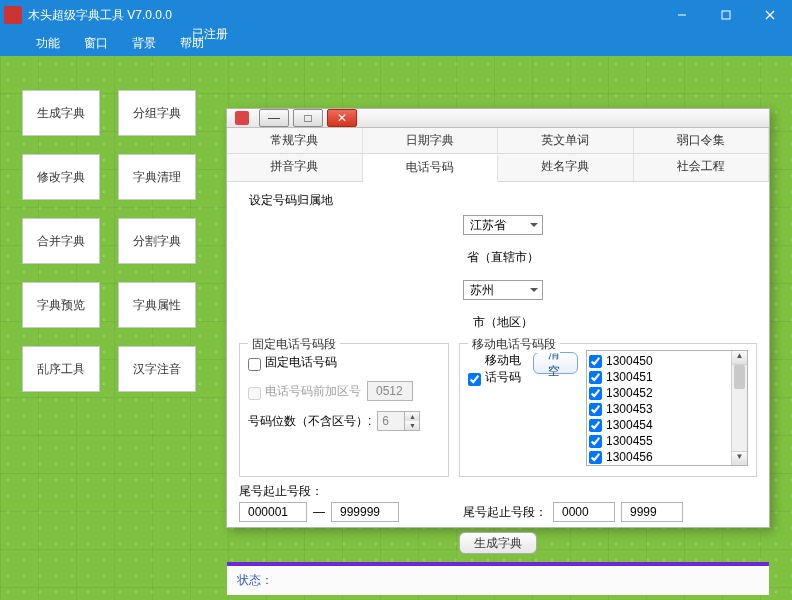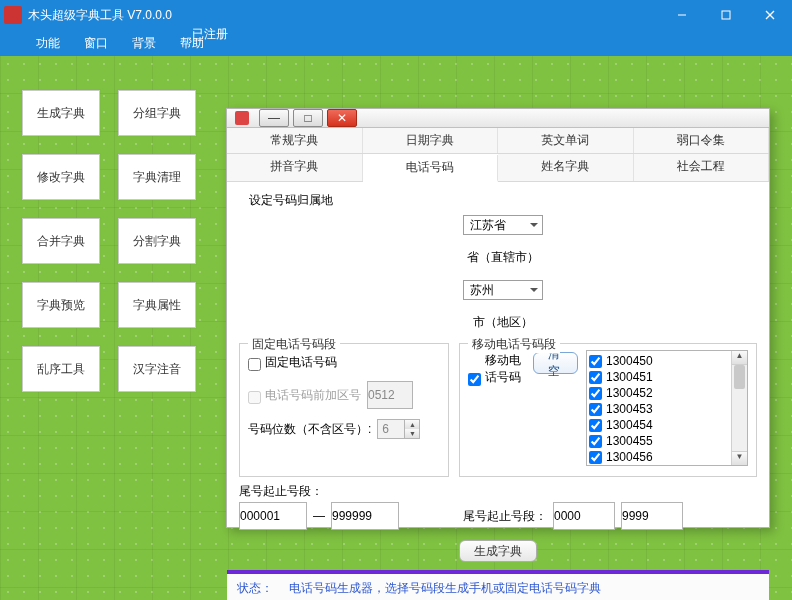--- a/index.html
+++ b/index.html
@@ -50,21 +50,21 @@
 
 .mid-row { display: flex; gap: 10px; }
 .group { border: 1px solid #cfcfcf; padding: 6px 8px 10px 8px; position: relative; }
 .group .legend { position: absolute; top: -8px; left: 8px; background: #fff; padding: 0 4px; color: #333; }
 .group.fixed { width: 210px; }
 .group.mobile { flex: 1; display: flex; gap: 8px; }
 
 .chk { display: inline-flex; align-items: flex-end; gap: 4px; }
 .chk input { width: 13px; height: 13px; }
 .disabled { color: #a0a0a0; }
-.txt { height: 28px; border: 1px solid #b4b4b4; background: #fff; padding: 0 0; display: inline-flex; align-items: center; }
+.txt { height: 20px; border: 1px solid #b4b4b4; background: #fff; padding: 0 8px; display: inline-flex; align-items: center; }
 .txt.ro { background: #f2f2f2; color: #888; }
 .spin { display: inline-flex; align-items: center; }
 .spin .val { width: 28px; height: 20px; border: 1px solid #b4b4b4; background: #f2f2f2; color: #888; display: inline-flex; align-items: center; padding: 0 4px; }
 .spin .arrs { display: flex; flex-direction: column; border: 1px solid #b4b4b4; border-left: none; }
 .spin .arrs span { width: 14px; height: 9px; background: linear-gradient(#fafafa,#e0e0e0); font-size: 7px; text-align: center; line-height: 9px; color: #555; }
 
 .fixed-inner { display: flex; flex-direction: column; gap: 10px; padding-top: 4px; }
 .fixed-inner .row { display: flex; align-items: center; gap: 6px; }
 
 .mobile-left { width: 110px; display: flex; gap: 8px; align-items: flex-start; padding-top: 2px; }
@@ -288,17 +288,16 @@
       <div class="gen-row">
         <div class="btn plain">
             <span>生成字典</span>
           </div>
       </div>
 
     </div>
 
     <div class="status">
       <span class="k">状态：</span>
-      <span>电话号码生成器，选择号码段生成手机或固定电话号码字典</span>
     </div>
   </div>
 
 </div>
 
 </body></html>

